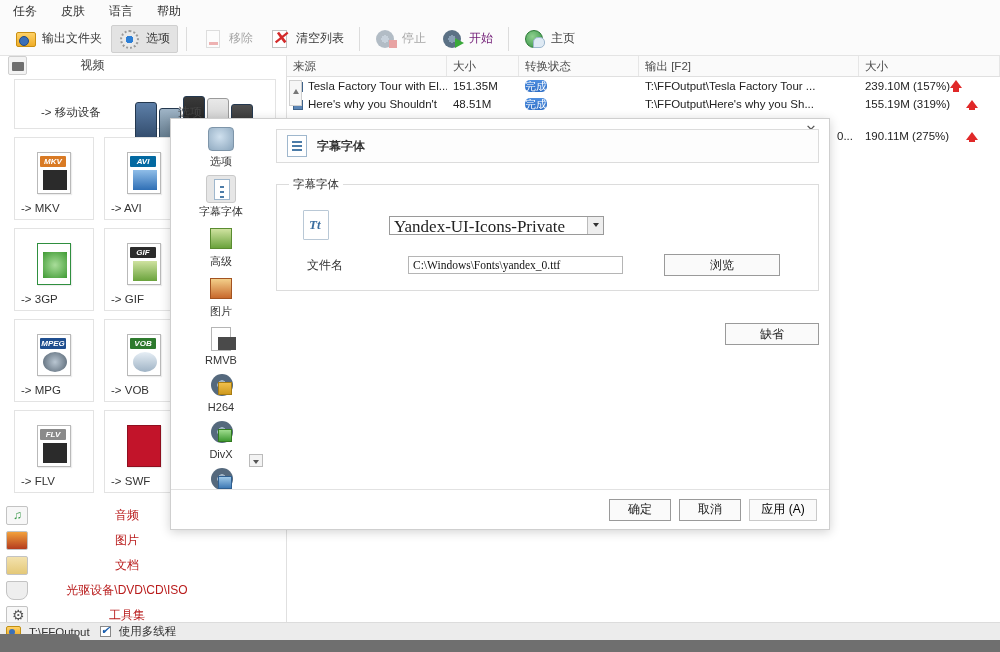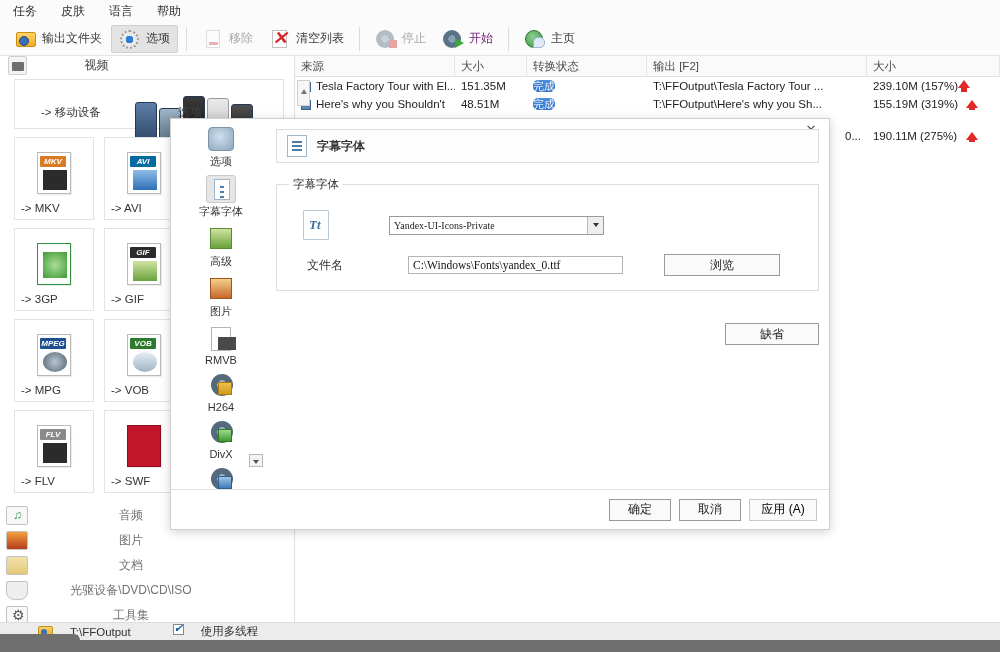--- a/index.html
+++ b/index.html
@@ -92,21 +92,21 @@
         border:1px solid #24384f;}
   .ph.b { background:linear-gradient(#9fb4c6,#5d7587); height:34px;}
   .ph.c { background:linear-gradient(#3a3a3a,#101010); height:46px;}
   .ph.d { background:linear-gradient(#e9e9e9,#bdbdbd); height:44px; border-color:#9a9a9a;}
   .ph.e { background:linear-gradient(#4f4f4f,#1c1c1c); height:38px;}
 
   .navlist { margin-top:10px; }
   .navrow { height:25px; display:flex; align-items:center; position:relative; }
   .navrow .nico { width:22px; height:19px; margin-left:6px; flex:none; border:1px solid #c3c3c3;
                   background:#f7f7f7; border-radius:2px; position:relative;}
-  .navrow .ntext { flex:1; text-align:center; font-size:12px; color:#737373; padding-right:60px;}
+  .navrow .ntext { flex:1; text-align:center; font-size:12px; color:#b91c1c; padding-right:60px;}
   .nico.music:after{content:"\266B";position:absolute;left:6px;top:1px;color:#3a9a4a;font-size:12px;}
   .nico.pic{background:linear-gradient(#f2a13c,#b53c1e);}
   .nico.docu{background:linear-gradient(#f3e2ad,#e4c878);}
   .nico.disc{background:#eee;border-radius:2px 2px 8px 8px;}
   .nico.tool:after{content:"\2699";position:absolute;left:5px;top:0;font-size:14px;color:#555;}
 
   
   .right { flex:1; position:relative; background:#fff; }
   .lst-head { height:21px; display:flex; background:#fafafa; border-bottom:1px solid #e0e0e0;
               font-size:11.5px; color:#4a4a4a; }
@@ -129,21 +129,21 @@
   
   .statusbar{position:absolute;left:0;right:0;bottom:12px;height:18px;background:#ececec;
              border-top:1px solid #dcdcdc;display:flex;align-items:center;gap:10px;padding-left:6px;
              font-size:11.5px;color:#333;}
   .sb-folder{width:15px;height:12px;background:linear-gradient(#ffd267,#eaa51f);
              border:1px solid #c08f14;border-radius:2px;position:relative;}
   .sb-folder:after{content:"";position:absolute;left:2px;top:2px;width:6px;height:6px;
              border-radius:50%;background:#3b6fb8;}
   .cbx{width:11px;height:11px;border:1px solid #888;background:#fff;position:relative;display:inline-block;}
   .cbx.on:after{content:"\2714";position:absolute;left:0px;top:-3px;font-size:11px;color:#1b5fae;}
-  .sb-item{display:flex;gap:17px;margin-left:32px;}
+  .sb-item{display:flex;align-items:center;gap:8px;}
 
   .taskbar{position:absolute;left:0;right:0;bottom:0;height:12px;background:#6f6f6f;}
   .taskbar .hump{position:absolute;left:0;top:-6px;width:80px;height:12px;background:#6f6f6f;
                  border-radius:0 6px 0 0;}
 
   
   .dialog{position:absolute;left:170px;top:118px;width:660px;height:412px;background:#fff;
           border:1px solid #cfcfcf;box-shadow:0 2px 10px rgba(0,0,0,.18);}
   .dlg-title{position:absolute;left:178px;top:104px;font-size:12px;color:#444;}
   .dlg-close{position:absolute;right:10px;top:4px;width:16px;height:16px;text-align:center;
@@ -179,22 +179,22 @@
   .dlg-head .hico:after{content:"";position:absolute;left:4px;top:5px;right:4px;height:2px;background:#4c7ca8;
             box-shadow:0 4px 0 #4c7ca8,0 8px 0 #4c7ca8;}
   .dlg-head .htx{font-size:12px;font-weight:bold;color:#333;}
 
   fieldset.grp{border:1px solid #dcdcdc;margin:14px 0 0 0;padding:10px 12px 14px;}
   fieldset.grp legend{font-size:11.5px;color:#333;padding:0 4px;}
   .frow{display:flex;align-items:center;margin-top:8px;}
   .flabel{font-size:12px;color:#333;}
   .tinput{border:1px solid #b5b5b5;background:#fff;height:18px;font-size:11.5px;padding:5px 4px;
           font-family:"Liberation Serif", serif;color:#111;display:flex;align-items:center;}
-  .combo{height:19px;border:1px solid #9a9a9a;background:#fff;display:flex;align-items:center;
-         justify-content:space-between;padding:0 0 0 4px;font-size:10px;
+  .combo{height:19px;border:1px solid #9a9a9a;background:#fff;display:flex;
+         justify-content:space-between;padding:0 0 0 4px;font-size:17px;
          font-family:"Liberation Serif", serif;}
   .combo .arw{width:16px;height:17px;background:#eee;border-left:1px solid #bbb;
          display:flex;align-items:center;justify-content:center;}
   .caret{width:0;height:0;border-left:3px solid transparent;border-right:3px solid transparent;
          border-top:4px solid #333;}
   .btn{border:1px solid #9a9a9a;background:#fafafa;height:22px;font-size:12px;color:#222;
        display:flex;align-items:center;justify-content:center;}
   .btn.dis{color:#000000;border-color:#c9c9c9;}
 
   .fnt-ico{width:26px;height:30px;background:#fff;border:1px solid #b9c8d6;position:relative;
@@ -415,21 +415,21 @@
       <div class="lst-row">
         <div class="c1 cell-src">
           <i class="srcicon"></i>
           <span>Tesla Factory Tour with El...</span>
         </div>
         <div class="c2">151.35M</div>
         <div class="c3">
           <span class="status-pill">完成</span>
         </div>
         <div class="c4">T:\FFOutput\Tesla Factory Tour ...</div>
-        <div class="c5" style="display:flex;align-items:flex-start;justify-content:space-between;padding-right:30px">
+        <div class="c5" style="display:flex;align-items:flex-start;justify-content:space-between;padding-right:38px">
           <span>239.10M  (157%)</span>
           <i class="uparrow"></i>
         </div>
       </div>
 
       <div class="lst-row">
         <div class="c1 cell-src">
           <i class="srcicon"></i>
           <span>Here's why you Shouldn't</span>
         </div>

